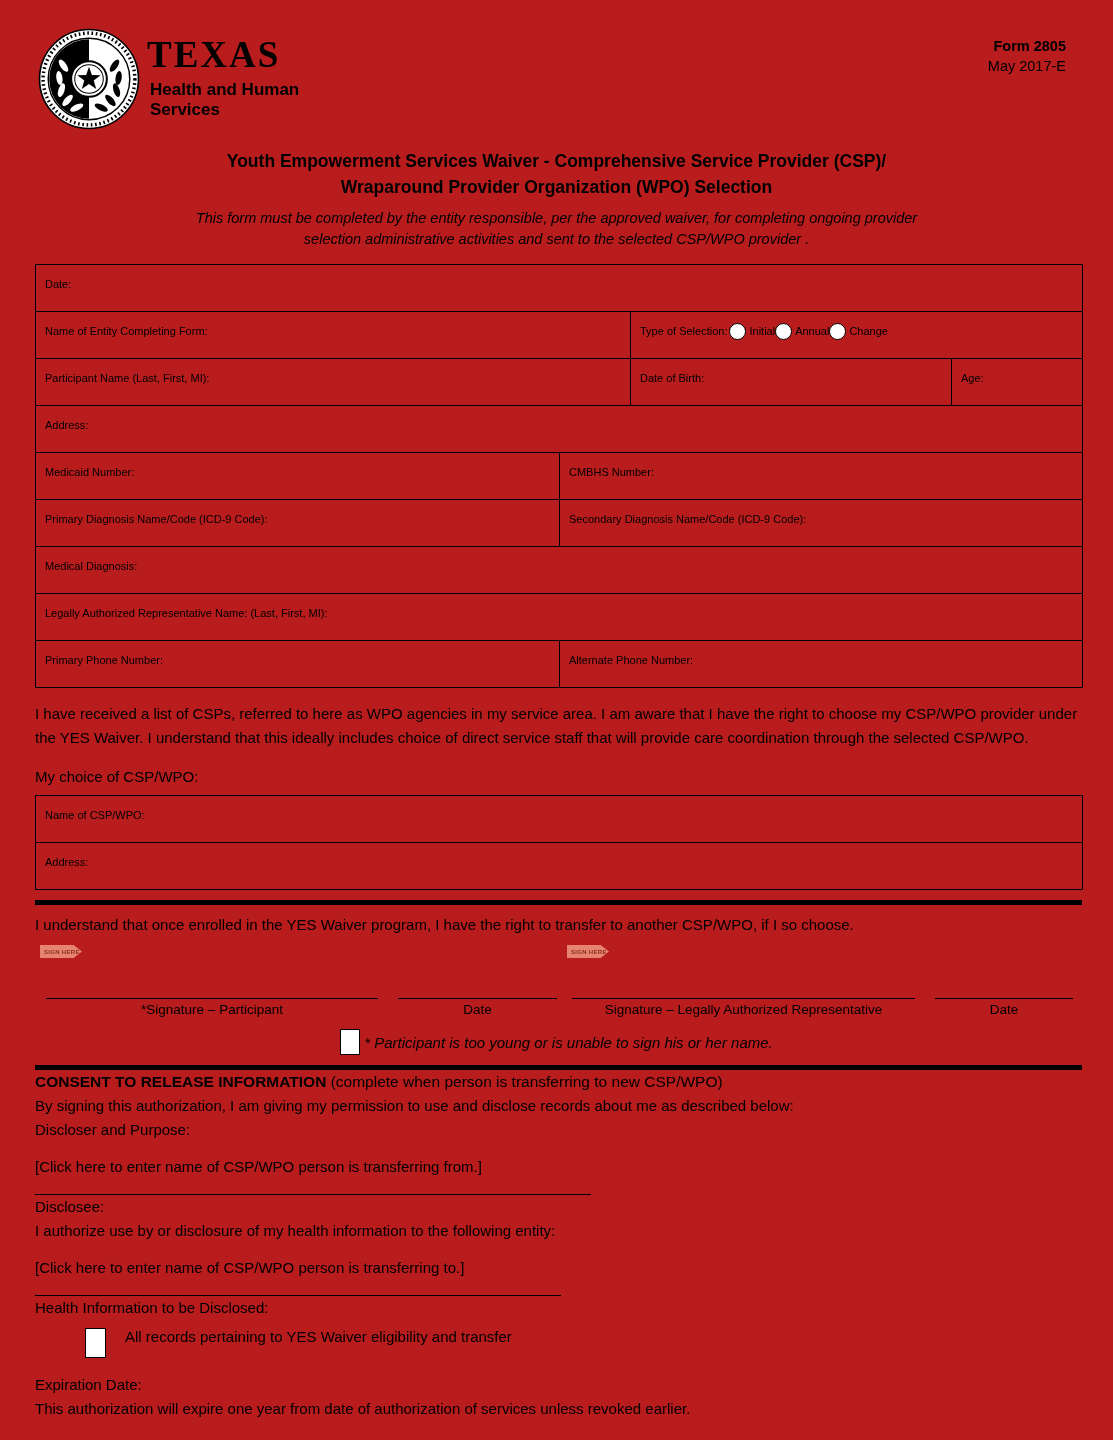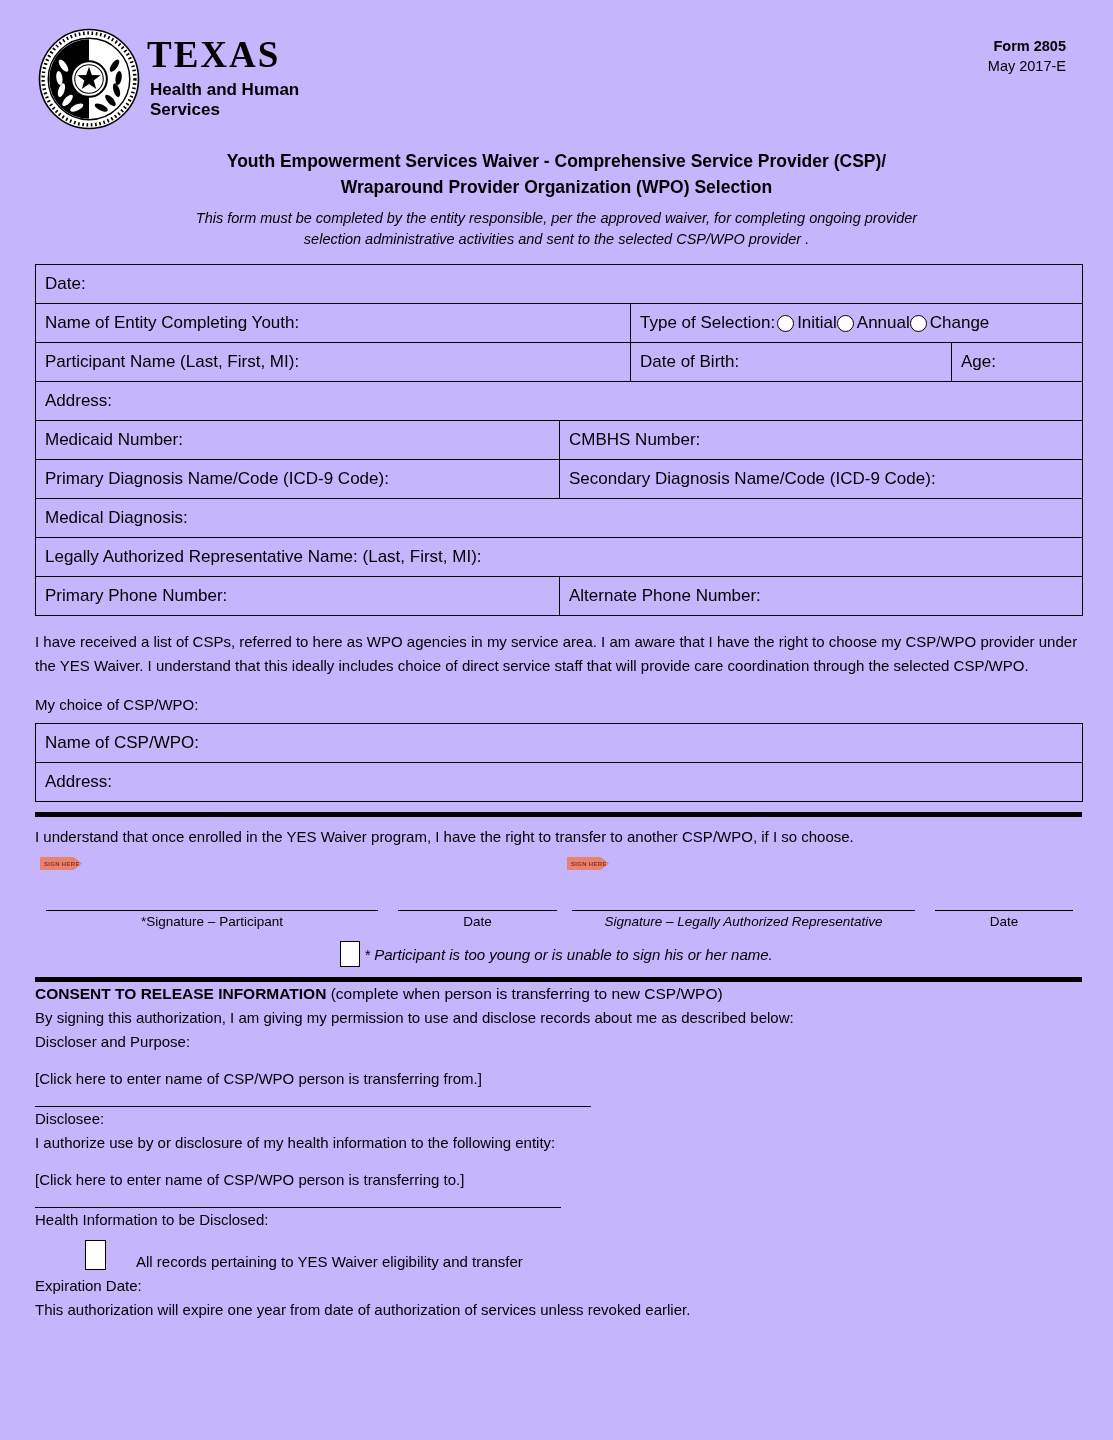--- a/index.html
+++ b/index.html
@@ -1,17 +1,17 @@
 <!DOCTYPE html>
 <html><head>
 <meta charset="utf-8">
 <style>
   html,body { margin:0; padding:0; background:#fff; }
   .page {
-    position:relative; width:1113px; height:1440px; background:#c4b5fd;
+    position:relative; width:1113px; height:1440px; background:#b91c1c;
     color:#000; font-family:"Liberation Sans", sans-serif; font-size:15px;
     overflow:hidden;
   }
 
   
   .hdr { position:relative; height:140px; }
   .seal { position:absolute; left:38px; top:28px; }
   .brand-texas {
     position:absolute; left:147px; top:36px;
     font-family:"Liberation Serif", serif; font-weight:700;
@@ -31,21 +31,21 @@
     max-width:724px; margin:8px auto 0;
   }
 
   
   table.ftable {
     border-collapse:collapse; table-layout:fixed;
     width:1047px; margin:14px 0 0 35px;
   }
   table.ftable td {
     border:1px solid #000; height:38px; vertical-align:middle;
-    padding:0 4px 0 9px; font-size:17px; overflow:hidden; white-space:nowrap;
+    padding:0 4px 8px 9px; font-size:11px; overflow:hidden; white-space:nowrap;
   }
   .tos-cell { display:flex; align-items:center; }
   .tos-label { margin-right:2px; }
   .radio-opt { display:flex; align-items:center; gap:3px; }
   .radio {
     width:17px; height:17px; border:1.5px solid #000; border-radius:50%;
     background:#fff; box-sizing:border-box; flex:0 0 auto;
   }
 
   
@@ -64,39 +64,39 @@
     clip-path:polygon(0 0, 80% 0, 100% 50%, 80% 100%, 0 100%);
     display:flex; align-items:center; padding-left:4px; box-sizing:border-box;
     font-size:6px; font-weight:700; color:#8a2f1d; letter-spacing:.3px;
   }
   .sign-tag-1 { left:5px; top:31px; }
   .sign-tag-2 { left:532px; top:31px; }
   .sig-lines { display:flex; margin-top:62px; }
   .sig-col { border-top:1.5px solid #000; text-align:center; font-size:13.5px; padding-top:3px; }
   .sig-col.c1 { width:332px; margin-left:11px; }
   .sig-col.c2 { width:159px; margin-left:20px; }
-  .sig-col.c3 { width:343px; margin-left:15px;font-style:italic; }
+  .sig-col.c3 { width:343px; margin-left:15px; }
   .sig-col.c4 { width:138px; margin-left:20px; }
   .too-young { display:flex; align-items:center; justify-content:center; gap:4px; margin-top:12px; }
   .cbox { border:1.5px solid #000; background:#fff; box-sizing:border-box; flex:0 0 auto; }
   .cbox.sig { width:20px; height:26px; }
   .too-young .txt { font-style:italic; font-size:15px; }
 
   
   .consent { margin:0 35px; }
   .consent-h { margin-top:14px; font-size:15.5px; }
   .consent-h .bold { font-weight:700; }
   .consent p { margin:0; line-height:24px; }
   .mt26 { margin-top:26px; }
   .mt18 { margin-top:18px; }
   .placeholder-link { display:inline-block; margin-top:16px; }
   .u-line { border-bottom:1.5px solid #000; height:1px; margin-top:18px; }
   .u-line.from { width:556px; }
   .u-line.to { width:526px; }
-  .records-row { display:flex; align-items:flex-end; gap:30px; margin:8px 0 4px 50px; }
+  .records-row { display:flex; align-items:flex-start; gap:19px; margin:8px 0 15px 50px; }
   .cbox.rec { width:21px; height:30px; }
 </style>
 </head>
 <body>
 
 <div class="page">
 
   <div class="hdr">
     <div class="seal">
       <svg width="102" height="102" viewBox="0 0 100 100">
@@ -147,21 +147,21 @@
         <col style="width:524px">
         <col style="width:71px">
         <col style="width:321px">
         <col style="width:131px">
       </colgroup>
     <tbody>
         <tr>
       <td colspan="4"><span>Date:</span></td>
     </tr>
     <tr>
-      <td colspan="2"><span>Name of Entity Completing Youth:</span></td>
+      <td colspan="2"><span>Name of Entity Completing Form:</span></td>
       <td colspan="2">
         <div class="tos-cell">
           <span class="tos-label">Type of Selection:</span>
           <span class="radio-opt">
             <span class="radio"></span>
             <span>Initial</span>
           </span>
           <span class="radio-opt">
             <span class="radio"></span>
             <span>Annual</span>

